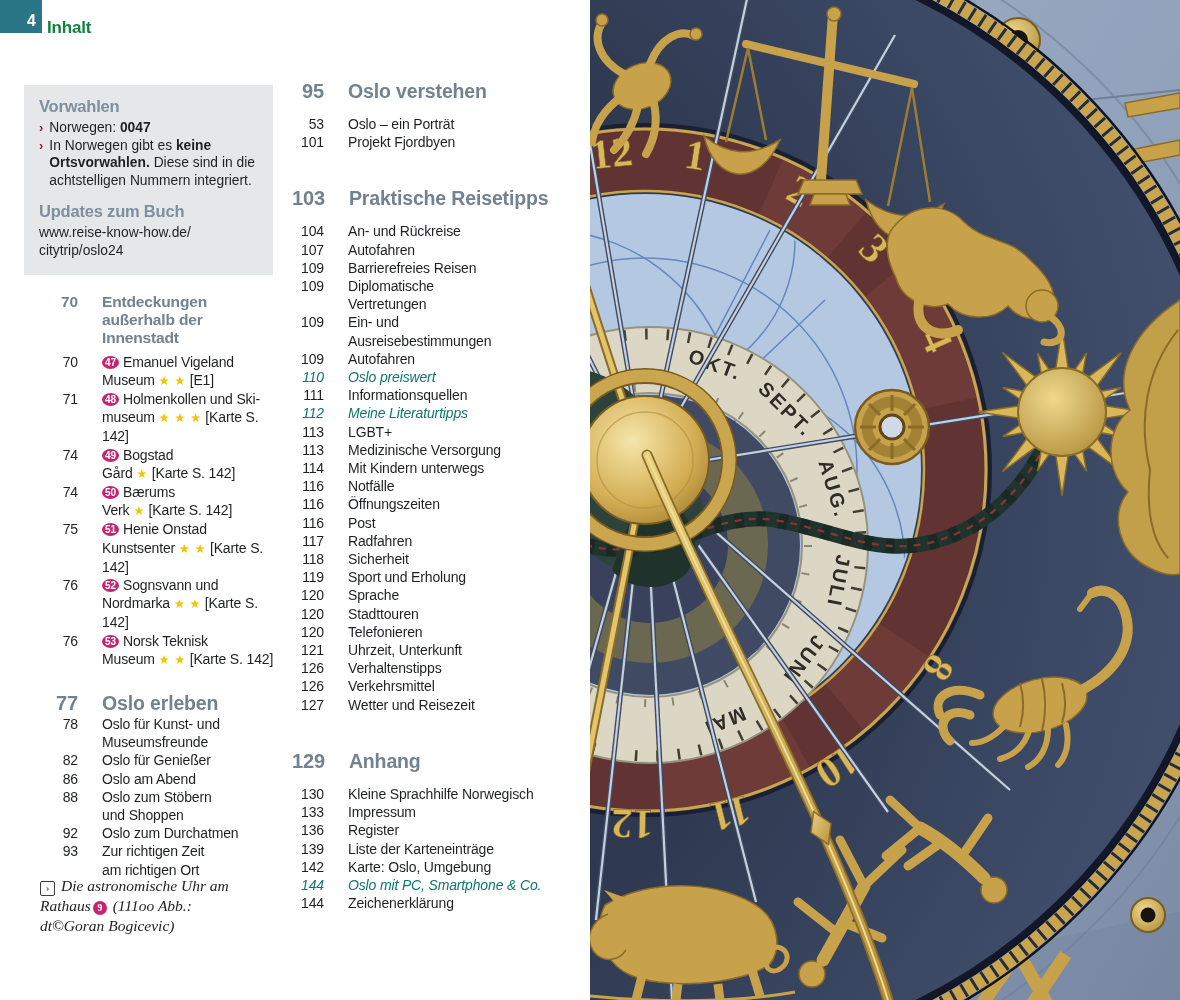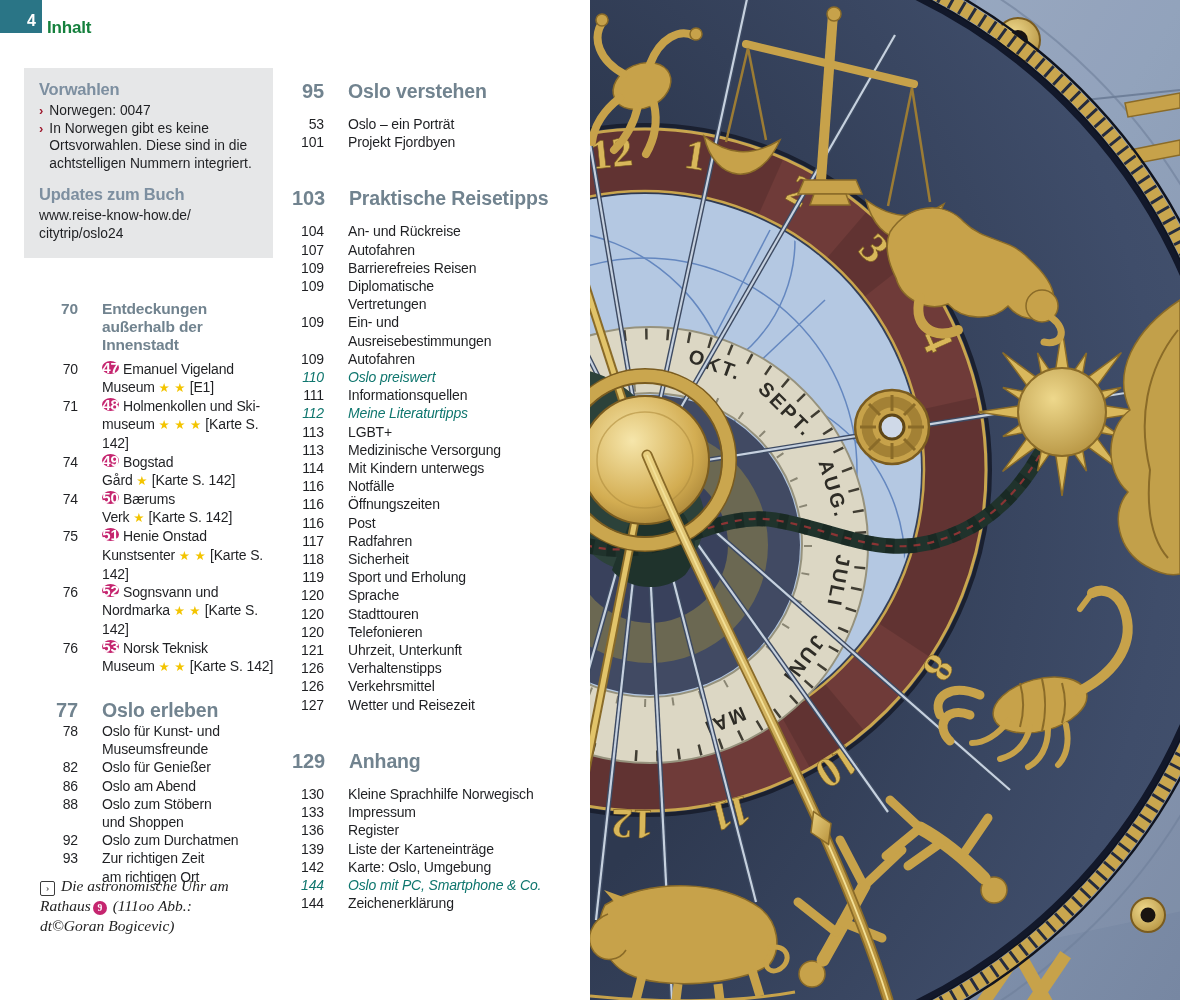--- a/index.html
+++ b/index.html
@@ -3,47 +3,47 @@
 <meta charset="utf-8">
 <style>
   html,body{margin:0;padding:0}
   body{width:1180px;height:1000px;position:relative;background:#ffffff;
        font-family:"Liberation Sans","DejaVu Sans",sans-serif;overflow:hidden;color:#1f2023}
   
   .teal-box{position:absolute;left:0;top:0;width:42px;height:33px;background:#2a7586}
   .teal-box .pg{position:absolute;right:6px;bottom:3px;color:#fff;font-weight:700;font-size:16px}
   .page-title{position:absolute;left:47px;top:18px;font-size:17px;font-weight:700;color:#15803d;letter-spacing:-0.2px}
   
-  .infobox{position:absolute;left:24px;top:68px;width:249px;height:190px;background:#e6e7e8;
+  .infobox{position:absolute;left:24px;top:85px;width:249px;height:190px;background:#e6e7e8;
            padding:13px 15px;box-sizing:border-box;font-size:13.8px;line-height:17.4px}
   .infobox h3{margin:0 0 4px 0;font-size:16.5px;color:#7d8fa0;letter-spacing:-0.2px}
   .infobox .up{margin-top:14px}
   .bullet{display:flex}
   .chev{color:#9e1b2f;font-weight:700;margin-right:6px;flex:none;font-size:13px}
-  .b{font-weight:400}
+  .b{font-weight:700}
   
   .col{position:absolute}
-  #col1{left:40px;top:300px;width:246px}
+  #col1{left:40px;top:293px;width:246px}
   #col2{left:292px;top:80px;width:262px}
   .row{display:flex;align-items:flex-start;font-size:14px;line-height:18.2px;letter-spacing:-0.15px}
   .row .num{flex:0 0 38px;text-align:right;margin-right:24px}
   #col2 .row .num{flex:0 0 32px}
   .row .txt{width:178px}
   #col2 .row .txt{width:202px}
   .toc-head{font-weight:700;color:#71838f;font-size:15.5px}
   .sec-head{font-weight:700;color:#71838f;font-size:19.5px;line-height:22px}
   .sec-head .num{font-size:20px}
   #sights{margin-top:5px}
   #col1-sec{margin-top:22px;line-height:24px}
   #col1-entries{margin-top:0}
   .sec{margin-top:36px}
   .sec:first-child{margin-top:0}
   .sec .entries{margin-top:13px}
   .badge{display:inline-block;background:#c5256f;color:#fff;border-radius:50%;
-         width:17px;height:13px;line-height:13.5px;text-align:center;font-size:15px;font-weight:700;
+         width:17px;height:13px;line-height:13.5px;text-align:center;font-size:10px;font-weight:700;
          margin-right:4px;position:relative;top:-1px;letter-spacing:0}
   .stars{color:#f3c400;font-size:12.5px;letter-spacing:0.5px}
   .em{color:#0f766e;font-style:italic}
   
   .caption{position:absolute;left:40px;top:876px;width:240px;
            font-family:"Liberation Serif","DejaVu Serif",serif;font-style:italic;
            font-size:15.5px;line-height:19.5px;color:#232323}
   .cap-icon{display:inline-block;border:1.5px solid #3c3c3c;border-radius:2px;width:13px;height:13px;
             line-height:11px;text-align:center;font-style:normal;font-size:11px;color:#3c3c3c;margin-right:6px}
   .cap-badge{display:inline-block;background:#c5256f;color:#fff;border-radius:50%;width:14px;height:14px;

